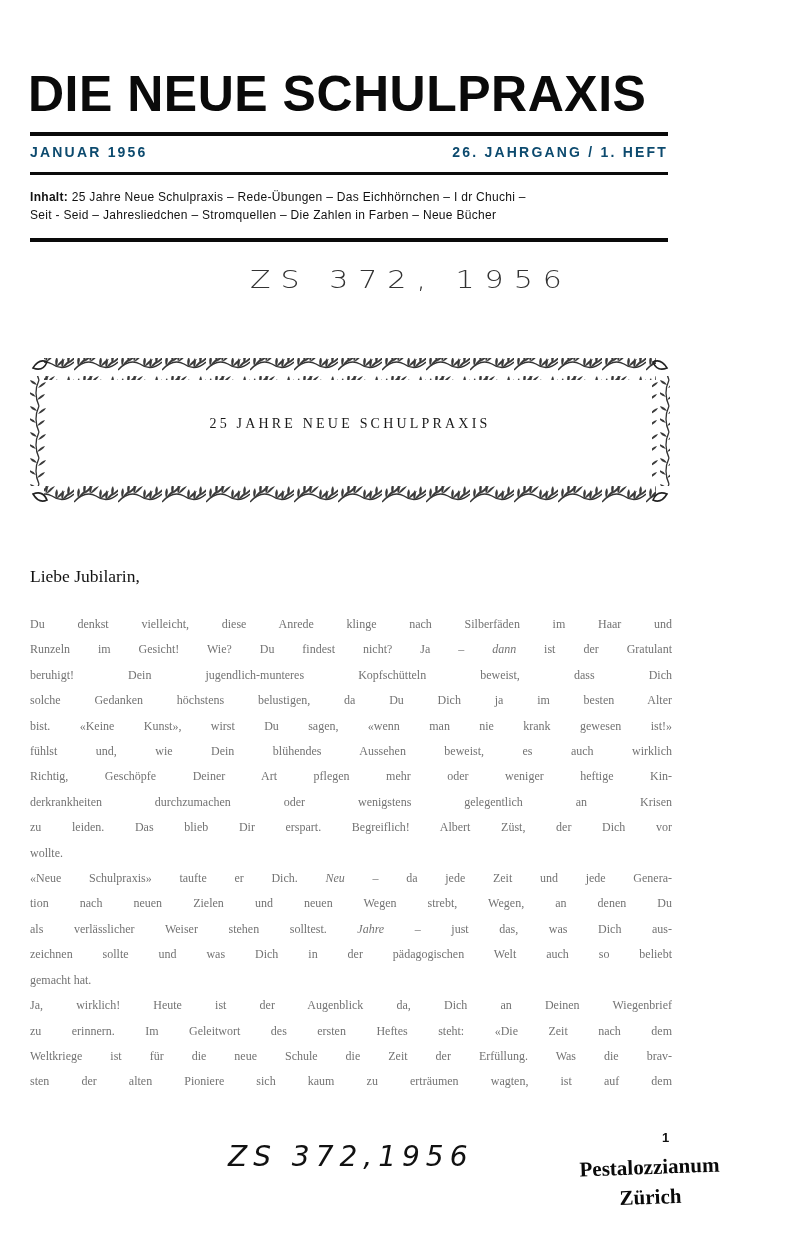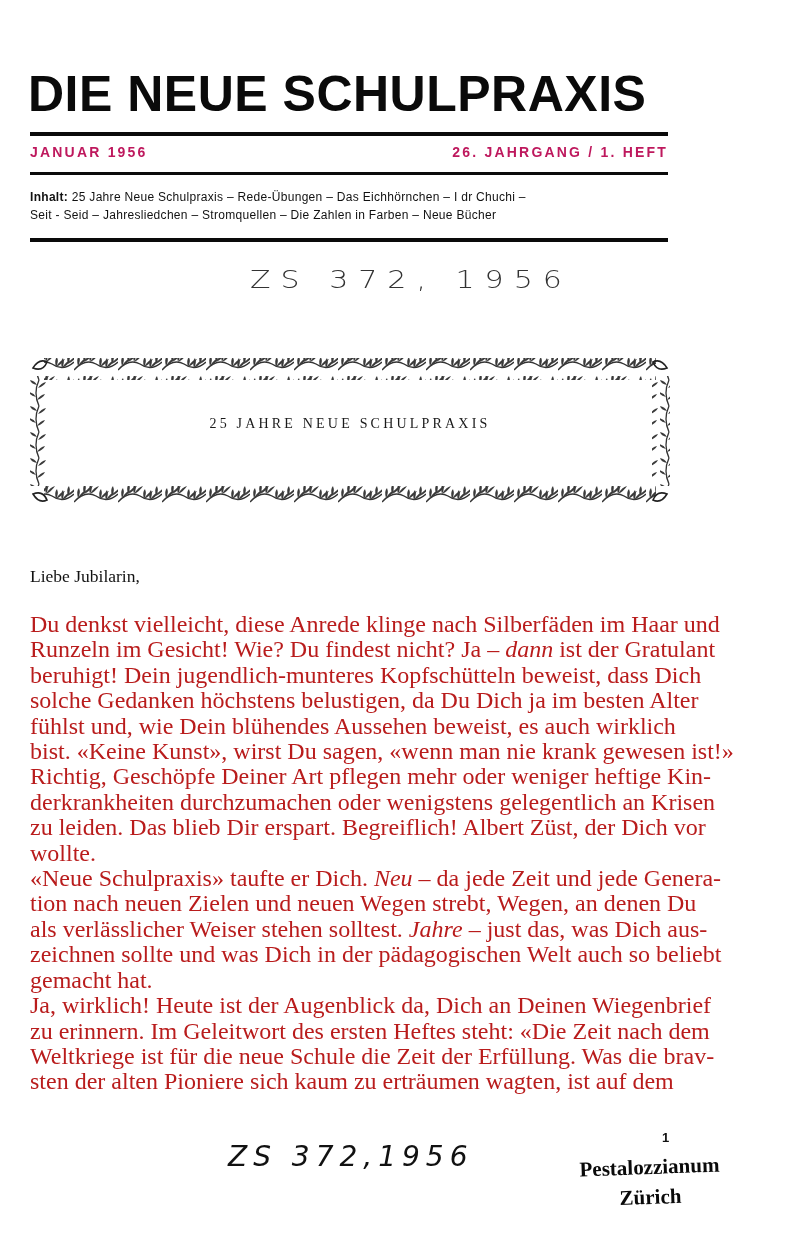--- a/index.html
+++ b/index.html
@@ -46,21 +46,21 @@
       position: absolute;
       top: 144px;
       left: 30px;
       width: 638px;
       display: flex;
       justify-content: space-between;
       font-family: "Liberation Sans", sans-serif;
       font-weight: 700;
       font-size: 14px;
       letter-spacing: 2.2px;
-      color: #be185d;
+      color: #0c4a6e;
     }
     .toc {
       position: absolute;
       top: 188px;
       left: 30px;
       width: 640px;
       font-family: "Liberation Sans", sans-serif;
       font-size: 12px;
       line-height: 18px;
       color: #111;
@@ -124,23 +124,23 @@
       font-family: "Liberation Serif", serif;
       font-size: 17.5px;
       color: #111;
     }
     .body-text {
       position: absolute;
       left: 30px;
       top: 612px;
       width: 642px;
       font-family: "Liberation Serif", serif;
-      font-size: 24px;
+      font-size: 12px;
       line-height: 25.4px;
-      color: #b91c1c;
+      color: #737373;
       text-align: justify;
     }
     .body-text .line {
       display: block;
       text-align: justify;
       text-align-last: justify;
       white-space: nowrap;
       overflow: visible;
     }
     .body-text .line.last {
@@ -231,22 +231,22 @@
     <div class="frame-title">25 JAHRE NEUE SCHULPRAXIS</div>
   </div>
 
   <div class="salutation">Liebe Jubilarin,</div>
 
   <div class="body-text">
     <span class="line">Du denkst vielleicht, diese Anrede klinge nach Silberfäden im Haar und</span>
     <span class="line"><span>Runzeln im Gesicht! Wie? Du findest nicht? Ja – </span><em>dann</em><span> ist der Gratulant</span></span>
     <span class="line">beruhigt! Dein jugendlich-munteres Kopfschütteln beweist, dass Dich</span>
     <span class="line">solche Gedanken höchstens belustigen, da Du Dich ja im besten Alter</span>
+    <span class="line">bist. «Keine Kunst», wirst Du sagen, «wenn man nie krank gewesen ist!»</span>
     <span class="line">fühlst und, wie Dein blühendes Aussehen beweist, es auch wirklich</span>
-    <span class="line">bist. «Keine Kunst», wirst Du sagen, «wenn man nie krank gewesen ist!»</span>
     <span class="line">Richtig, Geschöpfe Deiner Art pflegen mehr oder weniger heftige Kin-</span>
     <span class="line">derkrankheiten durchzumachen oder wenigstens gelegentlich an Krisen</span>
     <span class="line">zu leiden. Das blieb Dir erspart. Begreiflich! Albert Züst, der Dich vor</span>
     <span class="line last">wollte.</span>
     <span class="line"><span>«Neue Schulpraxis» taufte er Dich. </span><em>Neu</em><span> – da jede Zeit und jede Genera-</span></span>
     <span class="line">tion nach neuen Zielen und neuen Wegen strebt, Wegen, an denen Du</span>
     <span class="line"><span>als verlässlicher Weiser stehen solltest. </span><em>Jahre</em><span> – just das, was Dich aus-</span></span>
     <span class="line">zeichnen sollte und was Dich in der pädagogischen Welt auch so beliebt</span>
     <span class="line last">gemacht hat.</span>
     <span class="line">Ja, wirklich! Heute ist der Augenblick da, Dich an Deinen Wiegenbrief</span>

